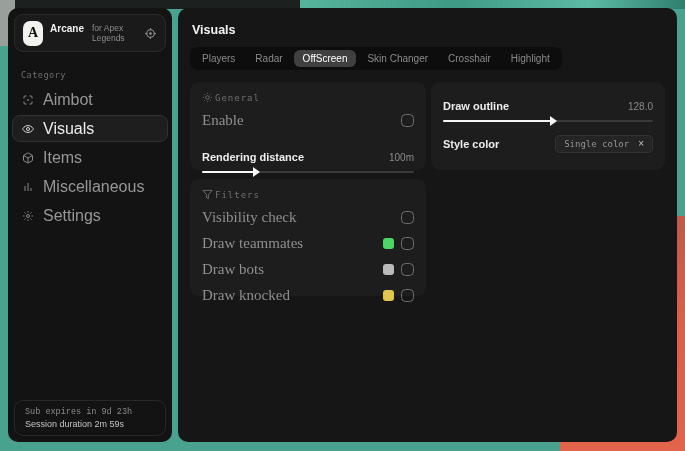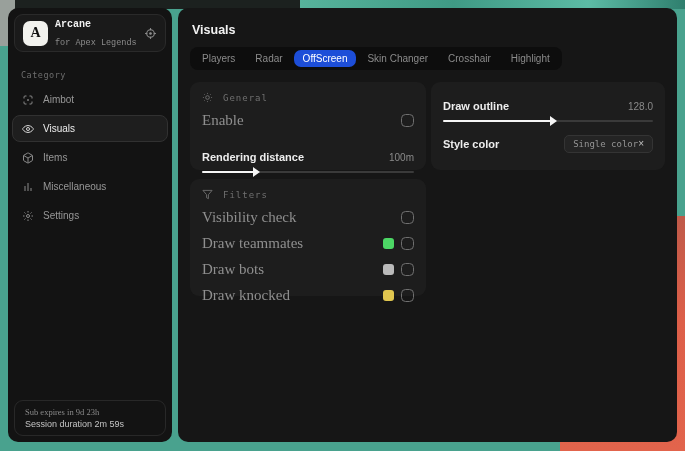--- a/index.html
+++ b/index.html
@@ -21,74 +21,74 @@
   .main { position:absolute; left:178px; top:8px; width:499px; height:434px;
           background:#161616; border-radius:10px; }
 
   
   .app-card { position:absolute; left:6px; top:6px; right:6px; height:38px;
               background:#1a1a1a; border:1px solid #2a2a2a; border-radius:9px;
               display:flex; align-items:center; padding:0 8px; gap:7px; }
   .logo { width:25px; height:25px; background:#f2f2ee; border-radius:7px;
           display:flex; align-items:center; justify-content:center;
           font-family:"Liberation Serif", serif; font-weight:bold; font-size:14px; color:#111; }
-  .app-names { display:flex; flex-direction:column; gap:8px;font-family:Liberation Mono, monospace; }
+  .app-names { display:flex; gap:8px; }
   .app-title { font-size:10px; font-weight:bold; color:#f0f0f0; }
   .app-sub { font-size:8.5px; color:#8c8c8c; }
   .target-btn { margin-left:auto; color:#8f8f8f; display:flex; cursor:pointer; }
 
   .category { margin:14px 0 5px 13px; font-family:"DejaVu Sans Mono", monospace;
               font-size:8.5px; color:#6d6d6d; letter-spacing:.5px; }
   .nav { display:flex; flex-direction:column; }
   .nav-item { height:27px; margin:1px 4px; padding:0 9px; border:1px solid transparent;
-              display:flex; align-items:center; gap:9px; color:#979797; font-size:10px;
+              display:flex; align-items:center; gap:9px; color:#979797; font-size:16px;
               border-radius:8px; cursor:pointer; }
   .nav-item.selected { background:#1e1e1e; border-color:#313131; color:#ececec; }
   .nav-item .ic { display:flex; color:inherit; opacity:.9; }
 
   .status-card { position:absolute; left:6px; right:6px; bottom:6px; height:36px;
                  border:1px solid #282828; border-radius:9px; padding:5px 10px;
                  display:flex; flex-direction:column; justify-content:center; gap:2px; }
-  .status-l1 { font-family:Liberation Serif, serif; font-size:8.5px; color:#8a8a8a; }
+  .status-l1 { font-family:Liberation Mono, monospace; font-size:8.5px; color:#8a8a8a; }
   .status-l2 { font-size:9px; color:#c4c4c4; }
 
   
   .page-title { position:absolute; left:14px; top:15px; font-size:12.5px;
                 font-weight:bold; color:#f2f2f2; }
   .tabbar { position:absolute; left:12px; top:39px; display:inline-flex; align-items:center;
             background:#0d0d0d; border-radius:8px; padding:3px; gap:2px; }
   .tab { padding:3px 9px; font-size:10px; color:#8b8b8b; border-radius:6px;
          white-space:nowrap; cursor:pointer; }
-  .tab.selected { background:#1d4ed8; color:#ffffff;border-radius:7px; }
+  .tab.selected { background:#404040; color:#ffffff; }
 
   .card { position:absolute; background:#1d1d1d; border-radius:9px; padding:10px 12px; }
   .card-general { left:12px; top:74px; width:236px; height:88px; }
   .card-filters { left:12px; top:171px; width:236px; height:117px; }
   .card-visual  { left:253px; top:74px; width:234px; height:88px; }
 
-  .sec-head { display:flex; align-items:center; gap:10px; color:#707070;
+  .sec-head { display:flex; align-items:center; gap:2px; color:#707070;
               font-family:"DejaVu Sans Mono", monospace; font-size:9px; letter-spacing:1px; }
   .row { display:flex; align-items:center; justify-content:space-between; margin-top:9px; }
   .lbl-dim { font-size:15px; color:#8f8f8f;font-family:Liberation Serif, serif; }
   .lbl-strong { font-size:11px; color:#ededed; font-weight:bold; }
   .val { font-size:10px; color:#8a8a8a; }
   .right-ctrls { display:flex; align-items:center; gap:7px; }
 
   .checkbox { width:13px; height:13px; border:1.5px solid #6f6f6f; border-radius:4.5px;
               background:transparent; cursor:pointer; flex:none; }
   .swatch { width:11px; height:11px; border-radius:3px; flex:none; cursor:pointer; }
 
   .slider { position:relative; height:8px; margin-top:5px; cursor:pointer; }
   .slider-track { position:absolute; left:0; right:0; top:3px; height:2px; background:#3a3a3a; border-radius:1px; }
   .slider-fill { position:absolute; left:0; top:3px; height:2px; background:#f5f5f5; border-radius:1px; }
   .slider-thumb { position:absolute; top:-1px; width:0; height:0; margin-left:-2px;
                   border-left:7px solid #f5f5f5; border-top:5px solid transparent;
                   border-bottom:5px solid transparent; }
 
-  .chip { display:flex; align-items:flex-end; background:#242424;
+  .chip { display:flex; align-items:flex-end; gap:9px; background:#242424;
           border:1px solid #343434; border-radius:5px; padding:3px 8px; cursor:pointer; }
   .chip-text { font-size:9px; color:#959595; font-family:"DejaVu Sans Mono", monospace; }
   .chip-x { font-size:10px; color:#c0c0c0; line-height:1; cursor:pointer; }
 
   svg { display:block; }
 </style>
 </head>
 <body>
 
 <div class="bd bd-gray-tl"></div>

